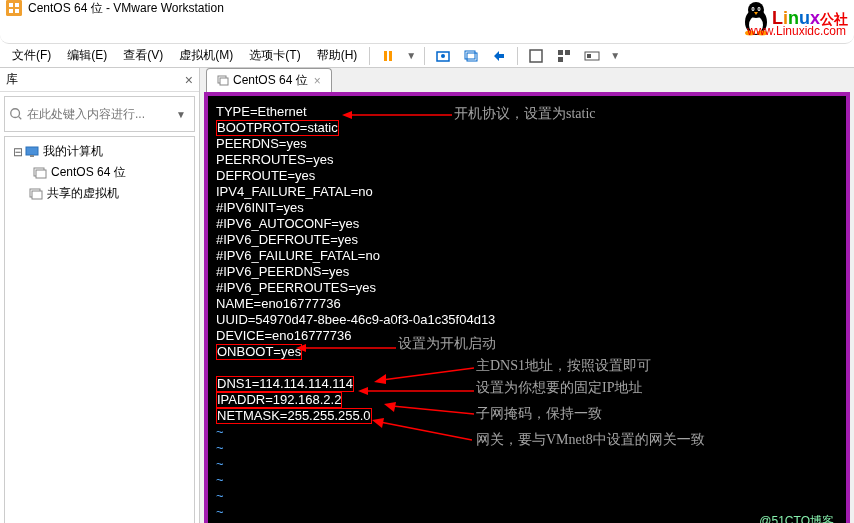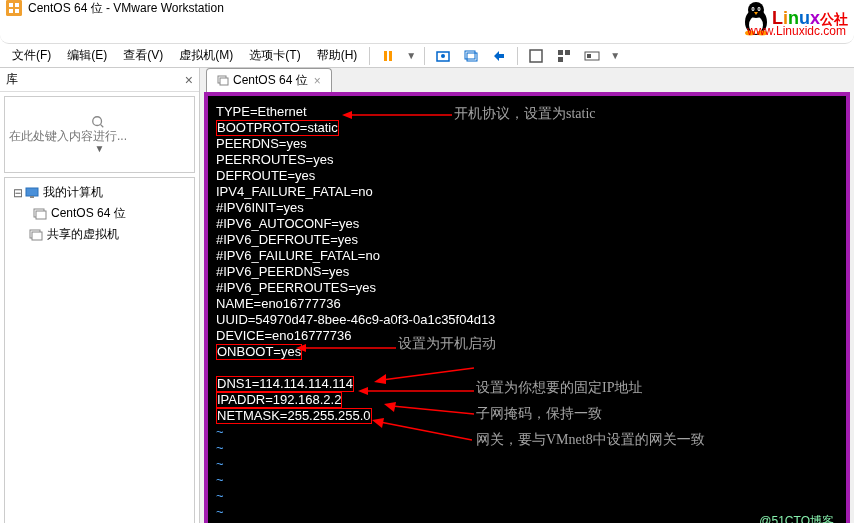--- a/index.html
+++ b/index.html
@@ -12,21 +12,21 @@
     .menu-item { padding: 0 8px; cursor: pointer; }
     .toolbar-sep { width: 1px; height: 18px; background: #ccc; margin: 0 4px; }
     .toolbar-btn { width: 24px; height: 20px; margin: 0 2px; display: inline-flex; align-items: center; justify-content: center; cursor: pointer; }
     .toolbar-btn svg { width: 16px; height: 16px; }
     
     .main { display: flex; height: calc(100% - 52px); }
     
     .sidebar { width: 200px; border-right: 1px solid #ccc; display: flex; flex-direction: column; }
     .sidebar-header { height: 24px; display: flex; align-items: center; justify-content: space-between; padding: 0 6px; font-size: 12px; border-bottom: 1px solid #ddd; }
     .sidebar-close { cursor: pointer; font-size: 14px; color: #666; }
-    .search-box { margin: 4px; display: flex; align-items: center; border: 1px solid #ccc; padding: 18px 4px; flex-direction: column; }
+    .search-box { margin: 4px; display: flex; align-items: center; border: 1px solid #ccc; padding: 10px 4px; }
     .search-box input { border: none; outline: none; flex: 1; font-size: 12px; width: 100%; }
     .search-icon { width: 14px; height: 14px; margin-right: 4px; }
     .tree { padding: 4px; font-size: 12px; border: 1px solid #ccc; margin: 0 4px; flex: 1; }
     .tree-item { padding: 2px 0 2px 4px; display: flex; align-items: center; cursor: pointer; }
     .tree-item.nested { padding-left: 24px; }
     .tree-toggle { width: 12px; display: inline-block; color: #666; }
     .tree-icon { width: 14px; height: 14px; margin-right: 4px; }
     
     .content { flex: 1; display: flex; flex-direction: column; background: #f0f0f0; position: relative; }
     .tab-bar { height: 24px; display: flex; align-items: flex-end; padding: 2px 6px 0; }
@@ -229,20 +229,21 @@
       <svg class="arrow" style="left:88px;top:246px" width="100" height="12">
           <line x1="100" y1="6" x2="8" y2="6" stroke="#f00" stroke-width="1.5"></line>
           <polygon points="0,6 10,2 10,10" fill="#f00"></polygon>
         </svg>
       <div class="annotation" style="left:190px;top:240px">设置为开机启动</div>
 
       <svg class="arrow" style="left:166px;top:268px" width="100" height="20">
           <line x1="100" y1="4" x2="8" y2="16" stroke="#f00" stroke-width="1.5"></line>
           <polygon points="0,18 12,10 12,20" fill="#f00"></polygon>
         </svg>
+      <div class="annotation" style="left:268px;top:262px">主DNS1地址，按照设置即可</div>
 
       <svg class="arrow" style="left:150px;top:290px" width="116" height="10">
           <line x1="116" y1="5" x2="8" y2="5" stroke="#f00" stroke-width="1.5"></line>
           <polygon points="0,5 10,1 10,9" fill="#f00"></polygon>
         </svg>
       <div class="annotation" style="left:268px;top:284px">设置为你想要的固定IP地址</div>
 
       <svg class="arrow" style="left:176px;top:306px" width="90" height="16">
           <line x1="90" y1="12" x2="8" y2="4" stroke="#f00" stroke-width="1.5"></line>
           <polygon points="0,2 12,0 10,10" fill="#f00"></polygon>

